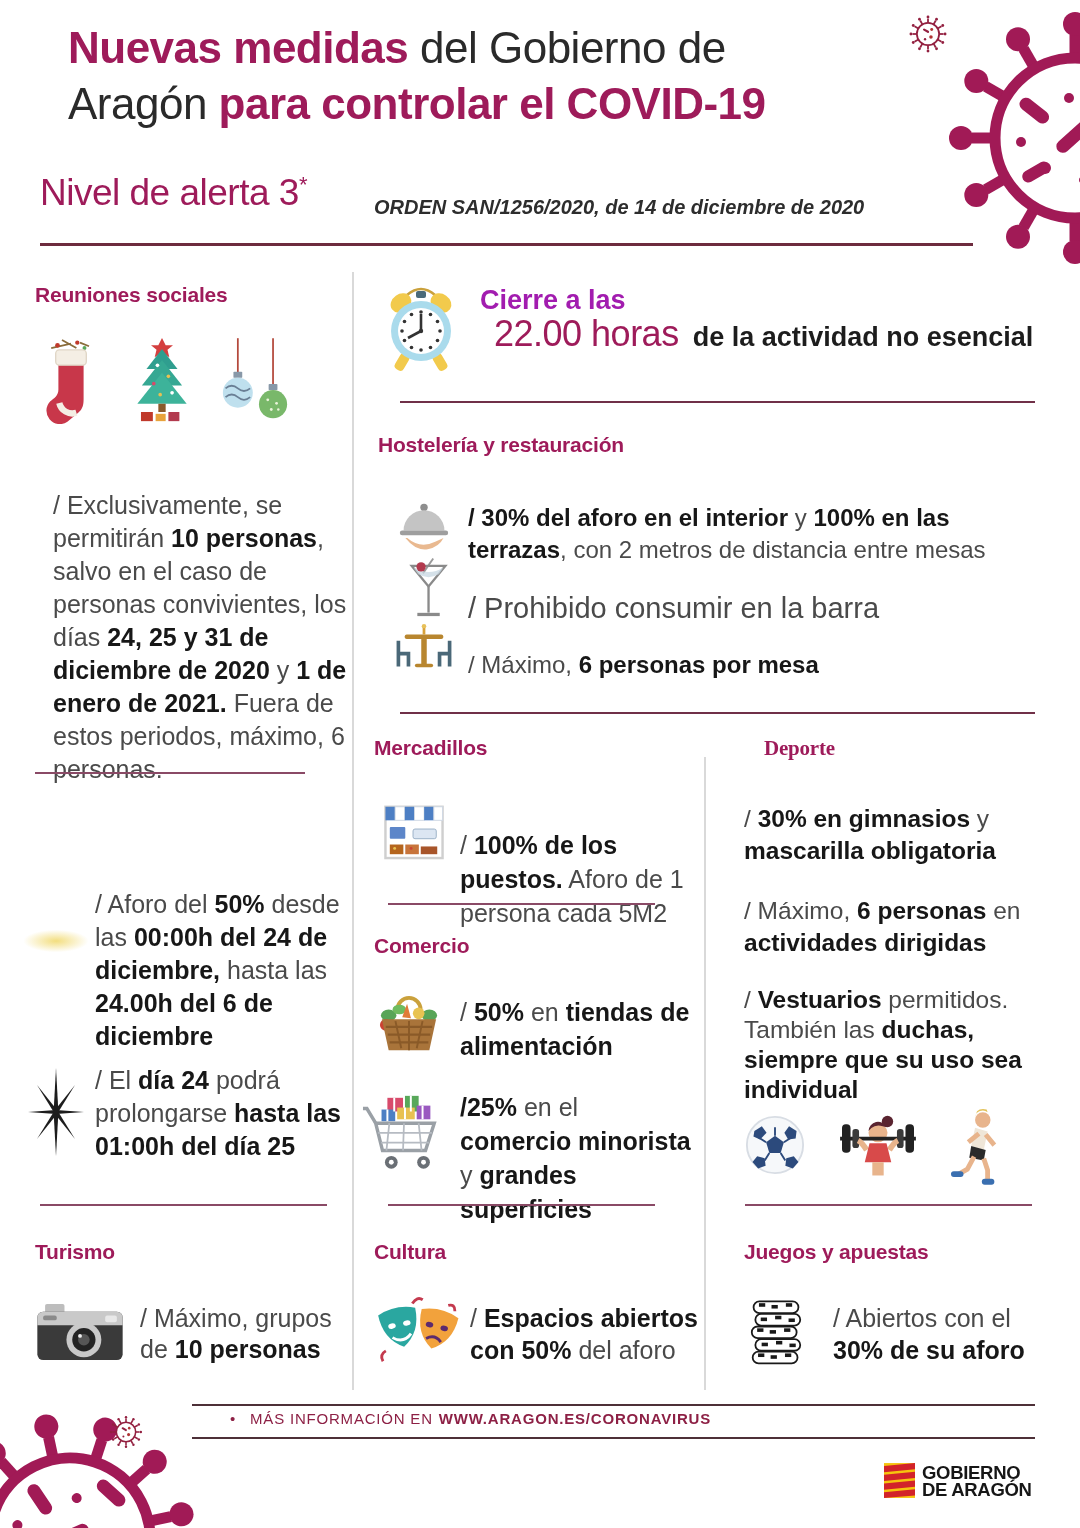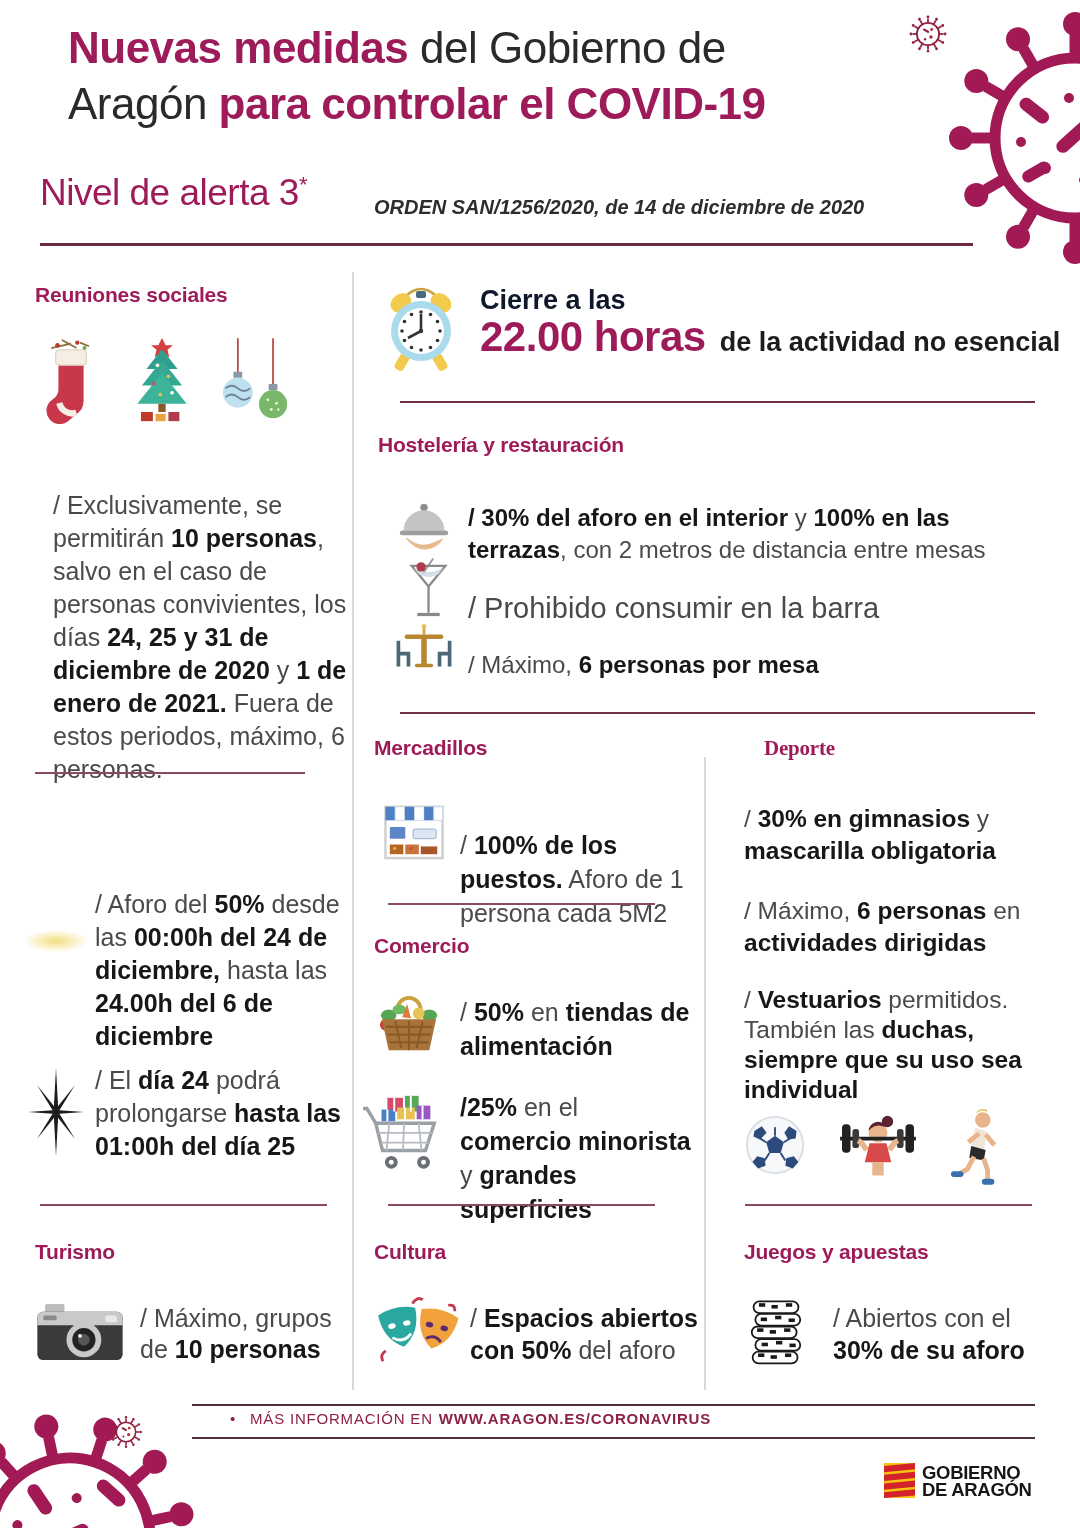--- a/index.html
+++ b/index.html
@@ -15,23 +15,23 @@
   .alert sup { font-size:22px; }
   .order-ref { font-size:20px; font-style:italic; font-weight:700; color:#2d2d2d; }
 
   .h { position:absolute; font-weight:700; color:#9e1b5a; font-size:21px; letter-spacing:-0.2px; }
   .t { position:absolute; font-size:25px; line-height:33px; color:#4a4a4a; }
   .t .b { font-weight:700; color:#171717; }
 
   .rl { position:absolute; height:2px; background:#8a4a66; }
   .vd { position:absolute; width:2px; background:#d9d9d9; }
 
-  .closure-intro { font-size:27px; font-weight:700; color:#0f172a; }
+  .closure-intro { font-size:27px; font-weight:700; color:#a21caf; }
   .closure-line2 { display:flex; align-items:baseline; gap:14px; }
-  .closure-time { font-size:42px; font-weight:700; color:#9e1b5a; letter-spacing:-0.5px; }
+  .closure-time { font-size:36px; font-weight:400; color:#9e1b5a; letter-spacing:-0.5px;margin-left:14px; }
   .closure-suffix { font-size:27px; font-weight:700; color:#1d1d1d; }
 
   .finfo { display:flex; align-items:center; gap:14px; font-size:15px; letter-spacing:0.8px; color:#8d2045; font-weight:500; }
   .finfo .url { font-weight:800; }
   .logo-text { font-size:18.5px; font-weight:800; color:#161616; line-height:17px; letter-spacing:-0.3px; }
   .glow { background:radial-gradient(ellipse at center, rgba(242,220,120,0.95) 0%, rgba(255,255,255,0) 72%); }
 </style>
 </head>
 <body>
 

